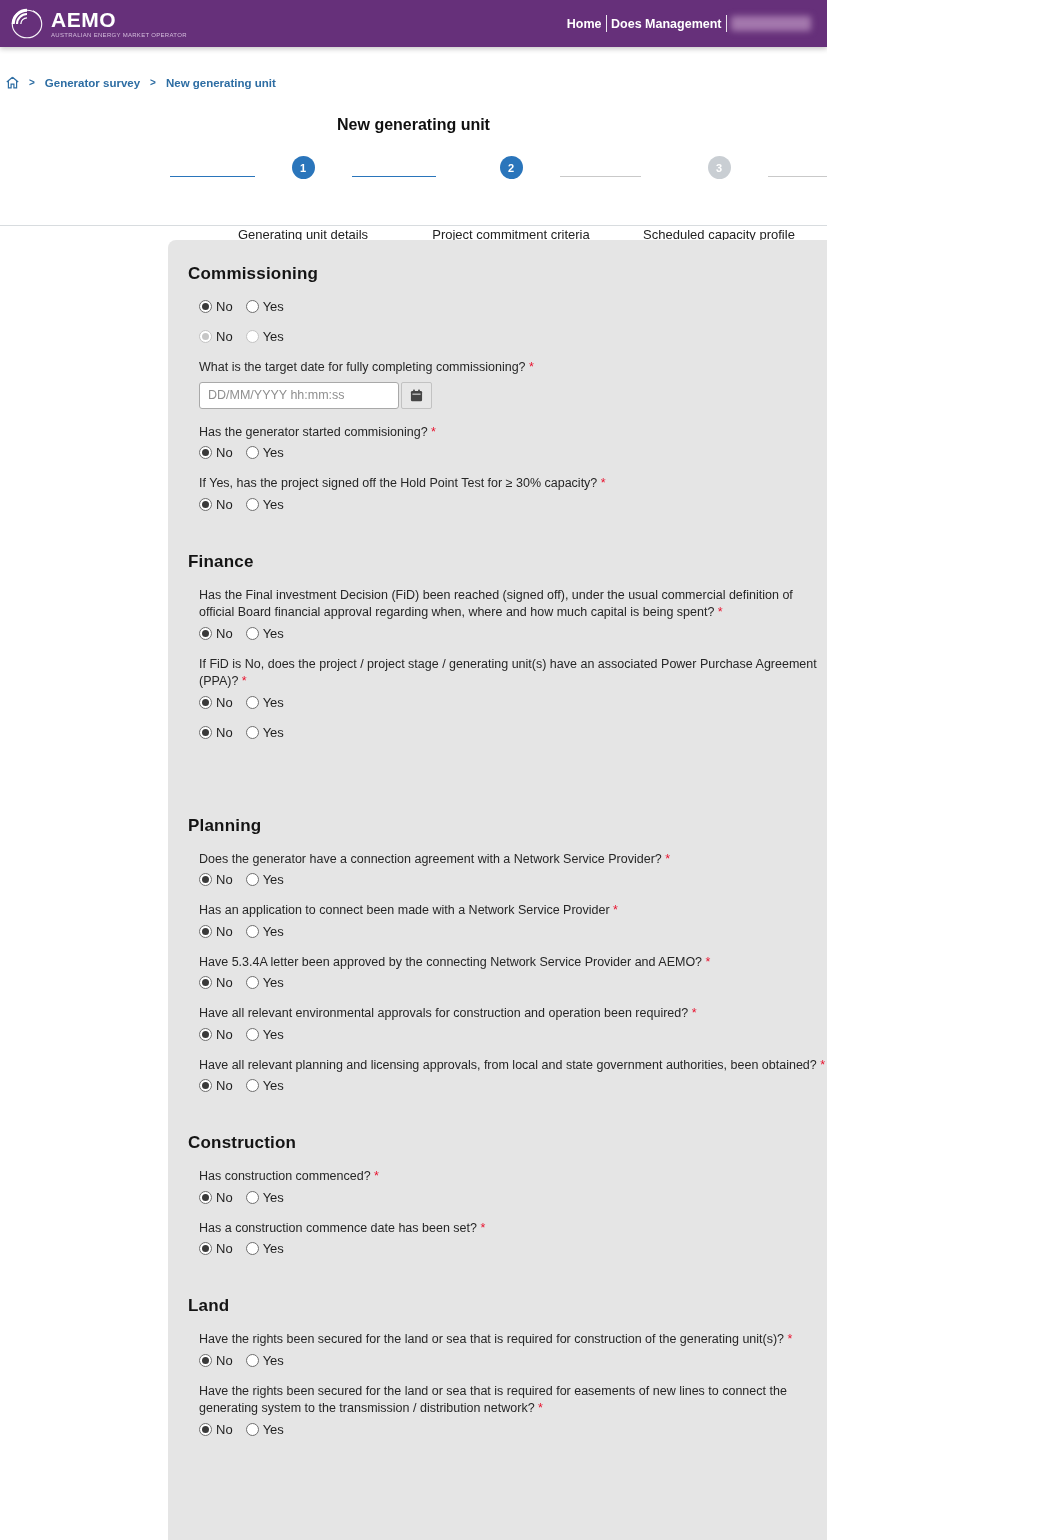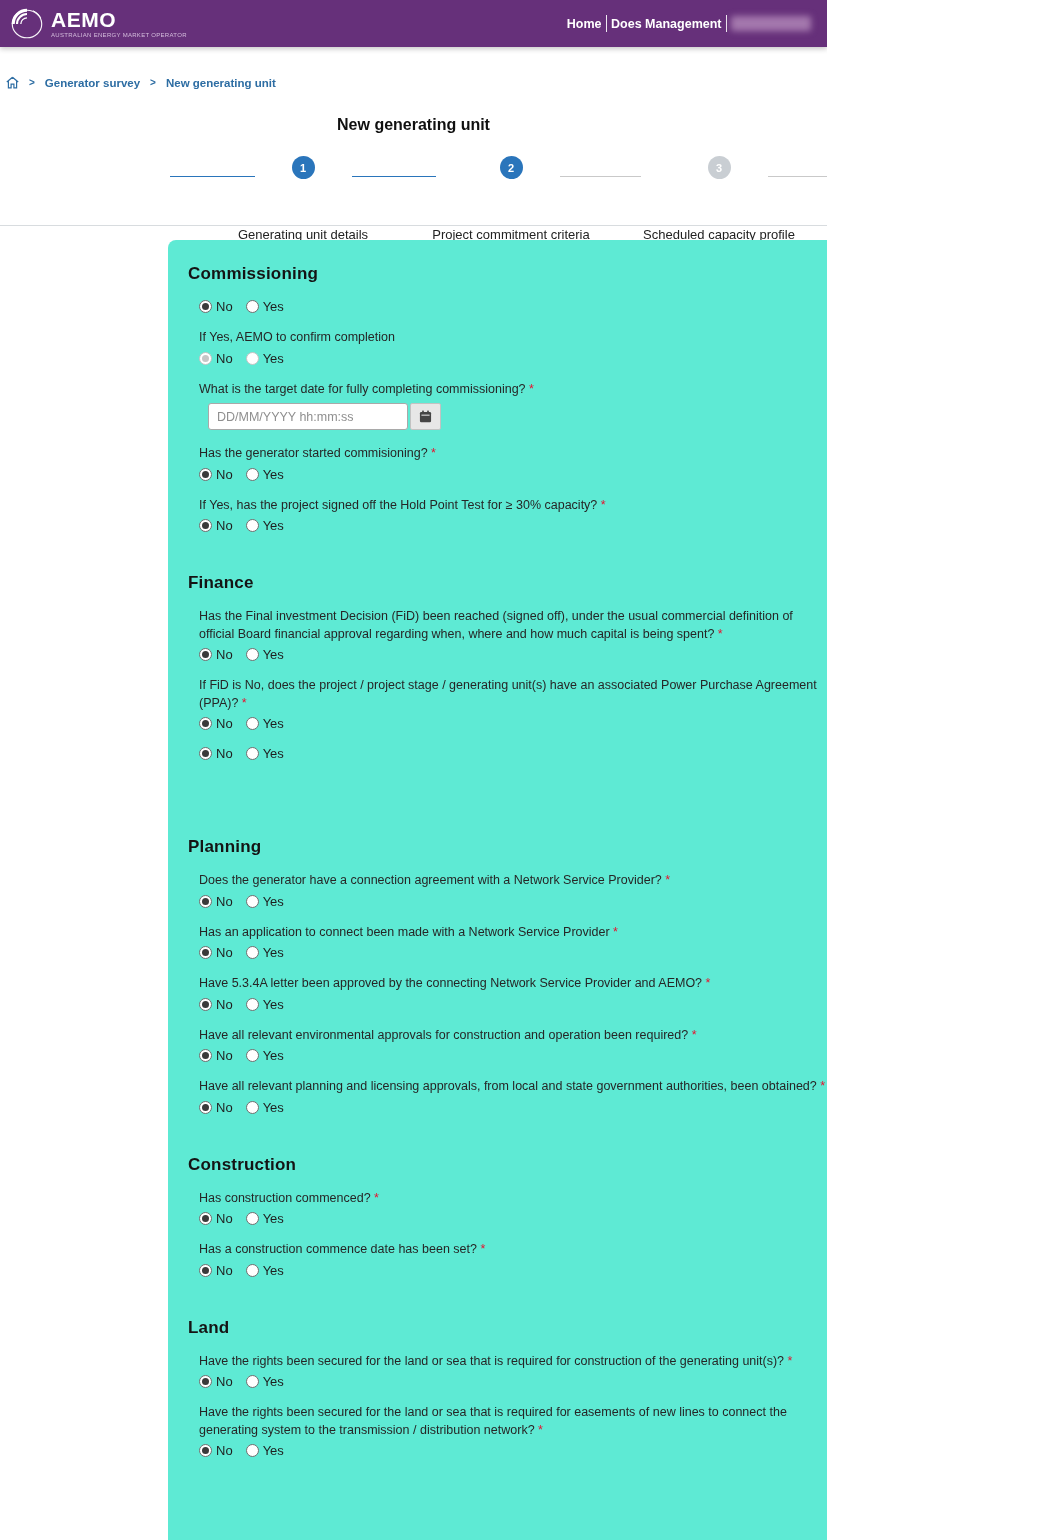--- a/index.html
+++ b/index.html
@@ -39,41 +39,41 @@
   .step.active .step-circle { background:#2a75bb; }
   .step-label { font-size:13px; color:#222;margin-top:48px; }
   .step-check { height:14px; }
   .step.completed .step-check::after { content:"\2713"; font-size:11px; color:#333; }
 
   .rule { position:absolute; top:225px; left:0; width:100%; border-top:1px solid #d8dcdf; }
 
   
   .form-col { position:absolute; top:240px; left:168px; bottom:0; display:flex;
               flex-direction:column; align-items:flex-start; }
-  .panel { background:#5eead4; }
+  .panel { background:#e5e5e5; }
   .panel-1 { width:698px; border-radius:8px 8px 8px 0; padding:24px 30px 18px 20px; }
   .panel-2 { width:690px; flex:1; padding:18px 28px 0 20px; }
 
   .section { margin-bottom:40px; }
   .section-heading { margin:0 0 15px; font-size:17px; font-weight:600; color:#141414; letter-spacing:.2px; }
   .question { margin:0 0 15px 11px; }
   .q-label { font-size:12.5px; color:#262626; line-height:1.4; max-width:630px; }
   .req { color:#e8112d; }
   .q-control { margin-top:4px; }
 
   .radio-row { display:flex; align-items:center; gap:13px; }
   .radio { display:inline-flex; align-items:center; gap:4px; font-size:13px; color:#1f1f1f; cursor:pointer; }
   .rb { width:13px; height:13px; border-radius:50%; border:1px solid #6f6f6f; background:#fff;
         display:inline-flex; align-items:center; justify-content:center; flex:none; }
   .rb.checked::after { content:""; width:7px; height:7px; border-radius:50%; background:#3a3a3a; }
   .radio-row.disabled .radio { cursor:default; }
   .radio-row.disabled .rb { border-color:#c3c3c3; }
   .radio-row.disabled .rb.checked::after { background:#c6c6c6; }
 
-  .date-row { display:flex; align-items:center; margin-top:5px;margin-left:9px; }
+  .date-row { display:flex; align-items:center; margin-top:5px; }
   .date-input { width:200px; height:27px; border:1px solid #a9a9a9; border-radius:3px;
                 padding:0 8px; font-size:12.5px; color:#333; background:#fff;
                 font-family:"Liberation Sans", sans-serif; }
   .date-input::placeholder { color:#8f8f8f; }
   .date-btn { width:31px; height:27px; margin-left:2px; background:#e7e7e7; border:1px solid #c2c2c2;
               border-radius:2px; display:flex; align-items:center; justify-content:center; cursor:pointer; padding:0; }
 </style>
 </head>
 <body>
 
@@ -153,21 +153,20 @@
                   </span>
                   <span class="radio">
                     <span class="rb"></span>
                     <span class="rb-label">Yes</span>
                   </span>
                 </div>
               </div>
   </div>
 
   <div class="question">
-    <div class="q-label"><span class="q-text">If Yes, AEMO to confirm completion</span></div>
     <div class="q-control">
                 <div class="radio-row disabled">
                   <span class="radio">
                     <span class="rb checked"></span>
                     <span class="rb-label">No</span>
                   </span>
                   <span class="radio">
                     <span class="rb"></span>
                     <span class="rb-label">Yes</span>
                   </span>

